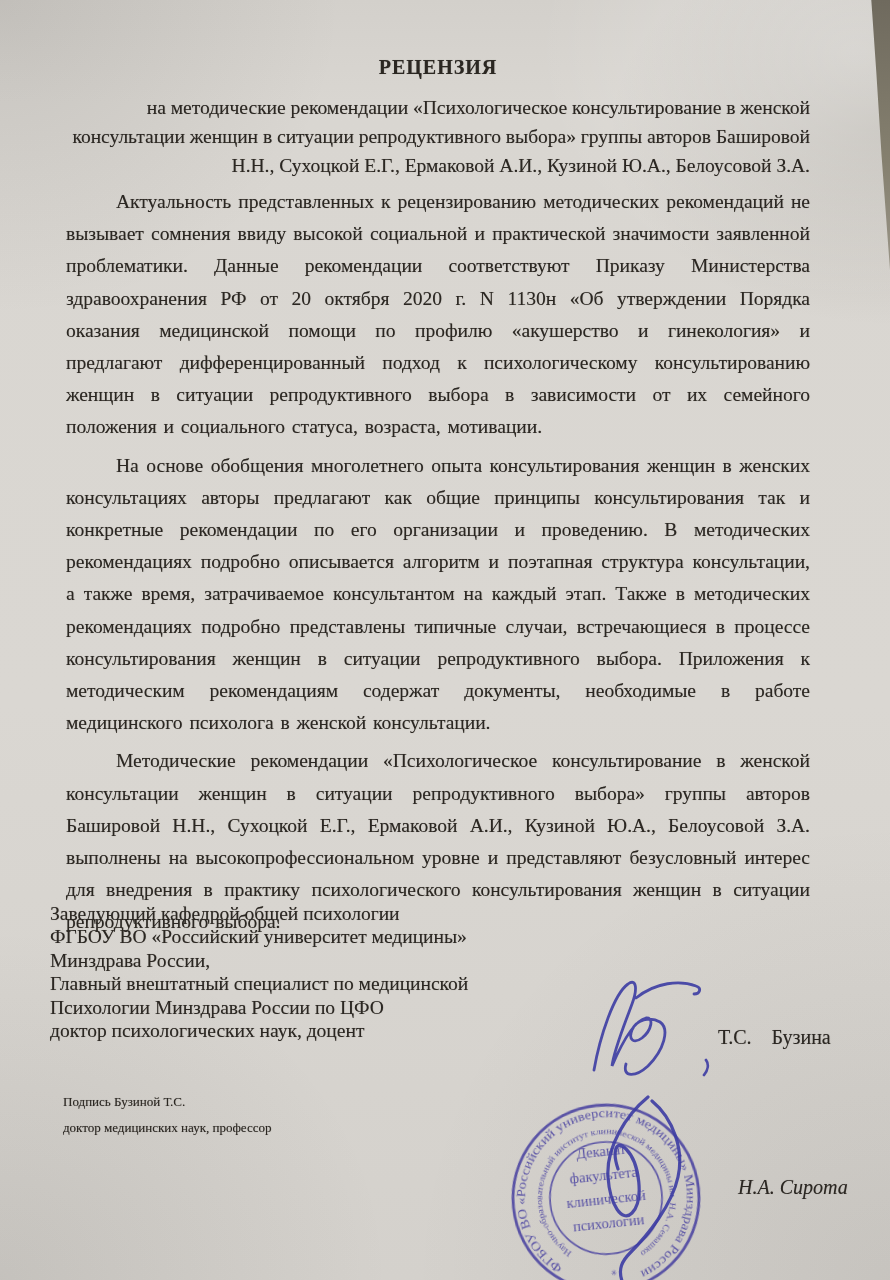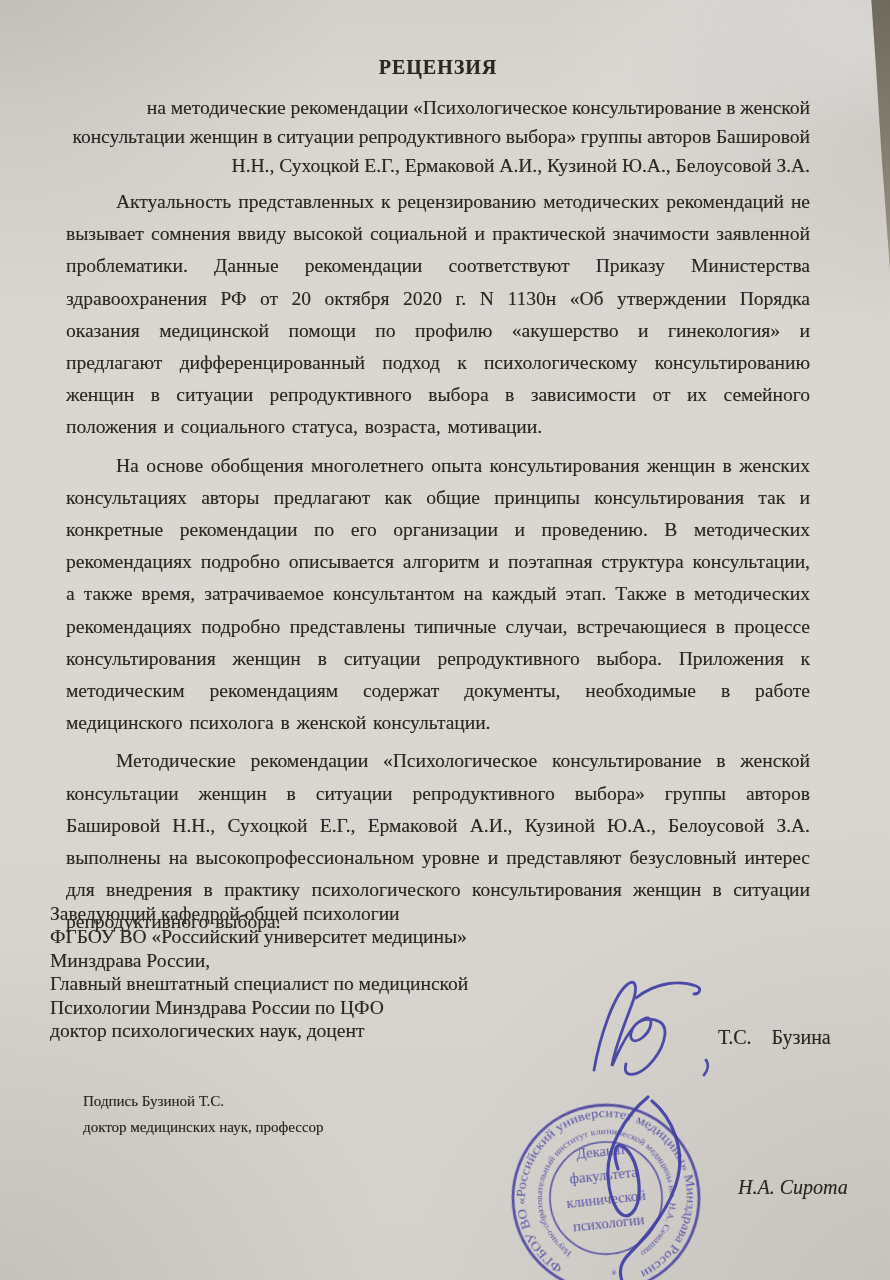--- a/index.html
+++ b/index.html
@@ -37,21 +37,21 @@
   }
   .para{
     margin:6px 0 0 0;
     font-size:19.5px;line-height:32.2px;
     text-align:justify;text-indent:50px;word-spacing:2px;
     text-shadow:0.2px 0.3px 0.7px rgba(45,40,35,0.40);
   }
   .officials{position:absolute;left:50px;top:902px;width:560px;}
   .officials .off-line{font-size:19.5px;line-height:23.4px;text-shadow:0.2px 0.3px 0.7px rgba(45,40,35,0.40);}
   .certify{position:absolute;left:63px;top:1089px;width:560px;}
-  .certify .cert-line{font-size:15px;line-height:25.6px;text-shadow:0.2px 0.3px 0.7px rgba(45,40,35,0.40);margin-left:20px;}
+  .certify .cert-line{font-size:13px;line-height:25.6px;text-shadow:0.2px 0.3px 0.7px rgba(45,40,35,0.40);}
   .name{position:absolute;font-size:20px;white-space:pre;text-shadow:0.2px 0.3px 0.7px rgba(45,40,35,0.40);text-align:right;}
   .reviewer-name{left:718px;top:1026px;}
   .dean-name{left:738px;top:1176px;font-style:italic;}
   .sig{position:absolute;pointer-events:none;}
   .reviewer-sig{left:578px;top:972px;}
   .dean-sig{left:556px;top:1085px;z-index:3;}
   .stamp-wrap{
     position:absolute;left:506px;top:1098px;width:200px;height:200px;
     transform:rotate(-6deg);
     opacity:0.93;filter:blur(0.3px);z-index:2;

